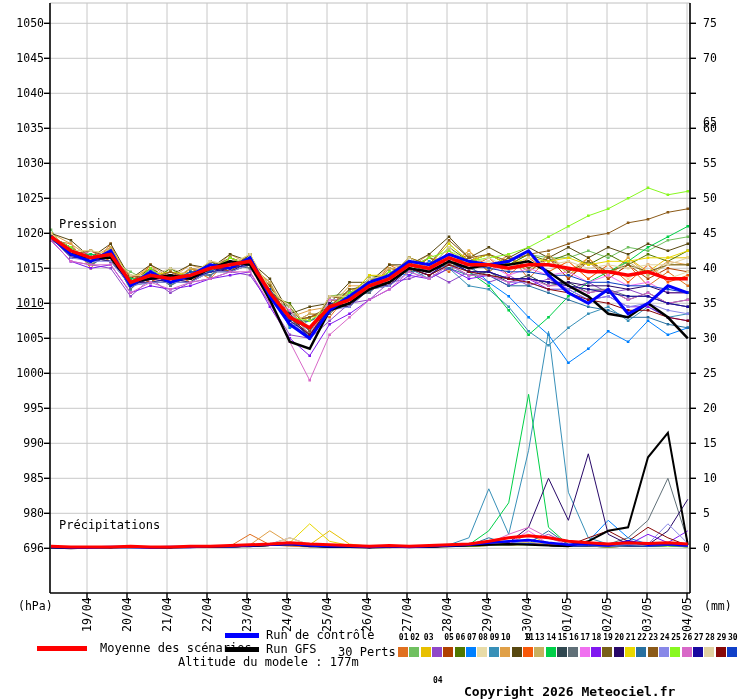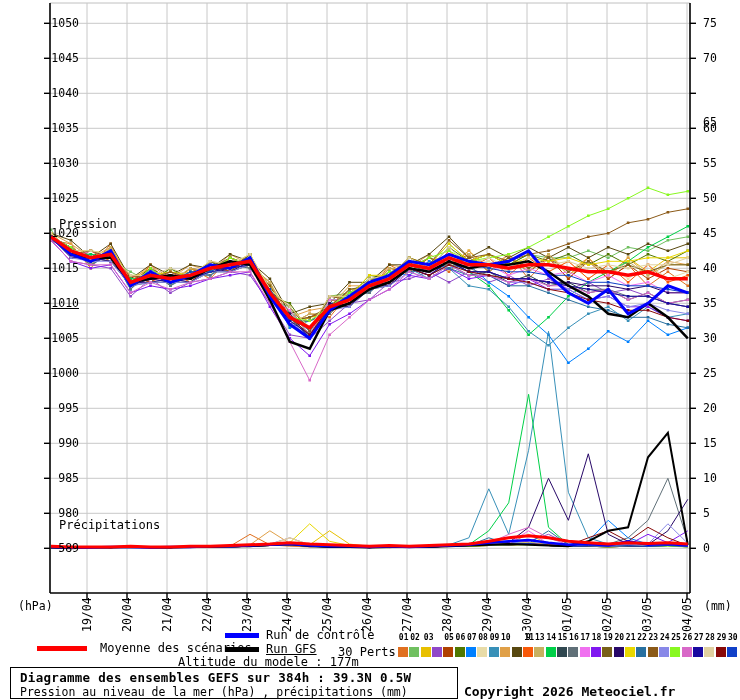--- a/index.html
+++ b/index.html
@@ -1,19 +1,19 @@
 <!DOCTYPE html>
 <html><head>
 <meta charset="utf-8">
 <style>
   html,body{margin:0;padding:0;background:#fff;}
   #wrap{position:relative;width:740px;height:700px;background:#fff;overflow:hidden;
         font-family:"DejaVu Sans Mono",monospace;color:#000;}
   .ylab{position:absolute;font-size:11.5px;line-height:12px;}
-  .ylab.left{width:32px;text-align:right;margin-left:35px;}
+  .ylab.left{width:32px;text-align:right;}
   .xlab{position:absolute;width:34px;height:13px;font-size:11.5px;line-height:13px;
         transform:rotate(-90deg);transform-origin:100% 0;text-align:left;white-space:nowrap;}
   .axis-unit{position:absolute;font-size:11.5px;}
   .series-lab{position:absolute;font-size:12px;}
   .leg-text{position:absolute;font-size:12px;white-space:nowrap;}
   .leg-swatch{position:absolute;height:5px;}
   .pert-num{position:absolute;top:0;font-size:8px;font-weight:bold;text-align:center;line-height:9px;}
   .pert-sw{position:absolute;top:14px;height:10px;width:10px;}
   #footer-box{position:absolute;left:10px;top:667px;width:446px;height:30px;border:1.5px solid #000;background:#fff;}
   .ft-title{position:absolute;left:9px;top:2px;font-size:12.5px;font-weight:bold;white-space:nowrap;letter-spacing:.3px;}
@@ -212,21 +212,21 @@
       <line x1="687" y1="593" x2="687" y2="599" stroke="#000" stroke-width="1.4"></line>
     </svg>
 
   <div class="series-lab" style="left:59px;top:217px;">Pression</div>
   <div class="series-lab" style="left:59px;top:518px;">Précipitations</div>
 
   <div class="axis-unit" style="left:18px;top:599px;">(hPa)</div>
   <div class="axis-unit" style="left:704px;top:599px;">(mm)</div>
 
   <div id="ylabels-left">
-      <div class="ylab left" style="left: 12px; top: 542.3px;">589</div>
+      <div class="ylab left" style="left: 12px; top: 542.3px;">696</div>
       <div class="ylab left" style="left: 12px; top: 507.3px;">980</div>
       <div class="ylab left" style="left: 12px; top: 472.3px;">985</div>
       <div class="ylab left" style="left: 12px; top: 437.3px;">990</div>
       <div class="ylab left" style="left: 12px; top: 402.3px;">995</div>
       <div class="ylab left" style="left: 12px; top: 367.3px;">1000</div>
       <div class="ylab left" style="left: 12px; top: 332.3px;">1005</div>
       <div class="ylab left" style="left: 12px; top: 297.3px; text-decoration: underline;">1010</div>
       <div class="ylab left" style="left: 12px; top: 262.3px;">1015</div>
       <div class="ylab left" style="left: 12px; top: 227.3px;">1020</div>
       <div class="ylab left" style="left: 12px; top: 192.3px;">1025</div>
@@ -273,21 +273,21 @@
       <div class="xlab" style="left: 647px; top: 598px;">04/05</div>
     </div>
 
   <div class="leg-swatch" style="left:37px;top:646px;width:50px;background:#ff0000;"></div>
   <div class="leg-text" style="left:100px;top:641px;">Moyenne des scénarios</div>
 
   <div class="leg-swatch" style="left:225px;top:633px;width:34px;background:#0000ff;"></div>
   <div class="leg-text" style="left:266px;top:628px;">Run de contrôle</div>
 
   <div class="leg-swatch" style="left:225px;top:647px;width:34px;background:#000000;"></div>
-  <div class="leg-text" style="left:266px;top:642px;text-decoration:underline;">Run GFS</div>
+  <div class="leg-text" style="left:266px;top:642px;">Run GFS</div>
 
   <div class="leg-text" style="left:338px;top:645px;">30 Perts.</div>
 
   <div id="perts-strip" style="position:absolute;left:398px;top:633px;width:341px;height:26px;">
       <div class="pert-num" style="left: 0px; width: 11.35px;">01</div>
       <div class="pert-sw" style="left: 0px; background: rgb(224, 112, 32);"></div>
       <div class="pert-num" style="left: 11.35px; width: 11.35px;">02</div>
       <div class="pert-sw" style="left: 11.35px; background: rgb(112, 192, 96);"></div>
       <div class="pert-num" style="left: 25px; width: 11.35px;">03</div>
       <div class="pert-sw" style="left: 22.7px; background: rgb(232, 192, 0);"></div>
@@ -342,19 +342,15 @@
       <div class="pert-num" style="left: 306.45px; width: 11.35px;">28</div>
       <div class="pert-sw" style="left: 306.45px; background: rgb(224, 208, 160);"></div>
       <div class="pert-num" style="left: 317.8px; width: 11.35px;">29</div>
       <div class="pert-sw" style="left: 317.8px; background: rgb(136, 8, 8);"></div>
       <div class="pert-num" style="left: 329.15px; width: 11.35px;">30</div>
       <div class="pert-sw" style="left: 329.15px; background: rgb(16, 64, 200);"></div>
     </div>
 
   <div class="leg-text" style="left:178px;top:655px;">Altitude du modele : 177m</div>
 
-  <div id="footer-box">
-    <div class="ft-title">Diagramme des ensembles GEFS sur 384h : 39.3N 0.5W</div>
-    <div class="ft-sub">Pression au niveau de la mer (hPa) , précipitations (mm)</div>
-  </div>
   <div class="ft-copy">Copyright 2026 Meteociel.fr</div>
 
 </div>
 
 </body></html>

